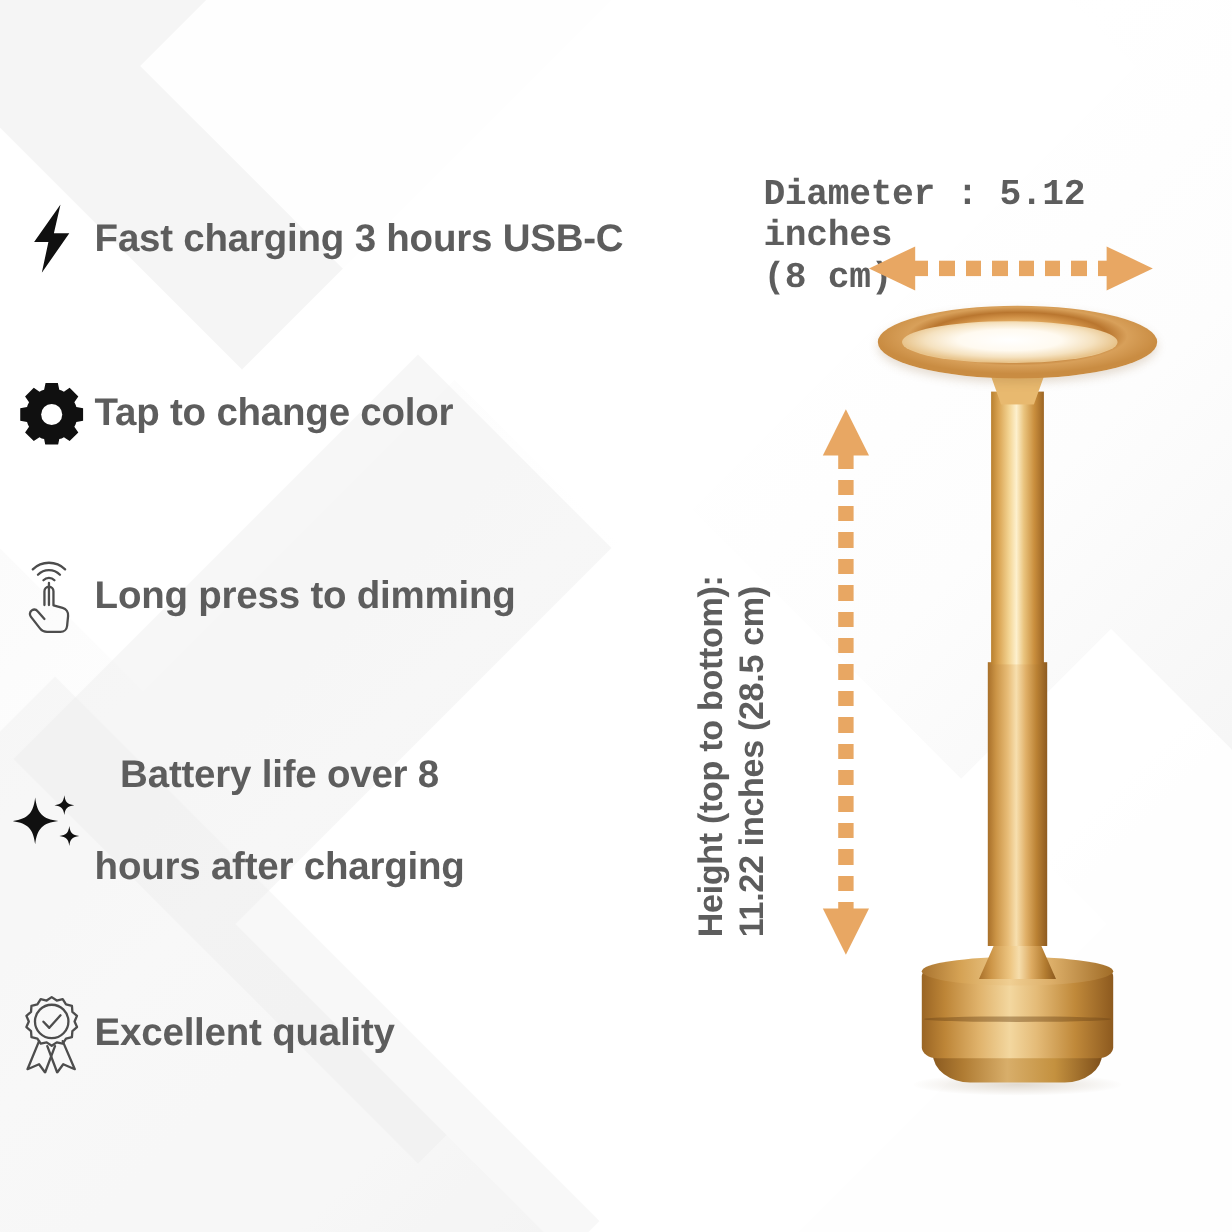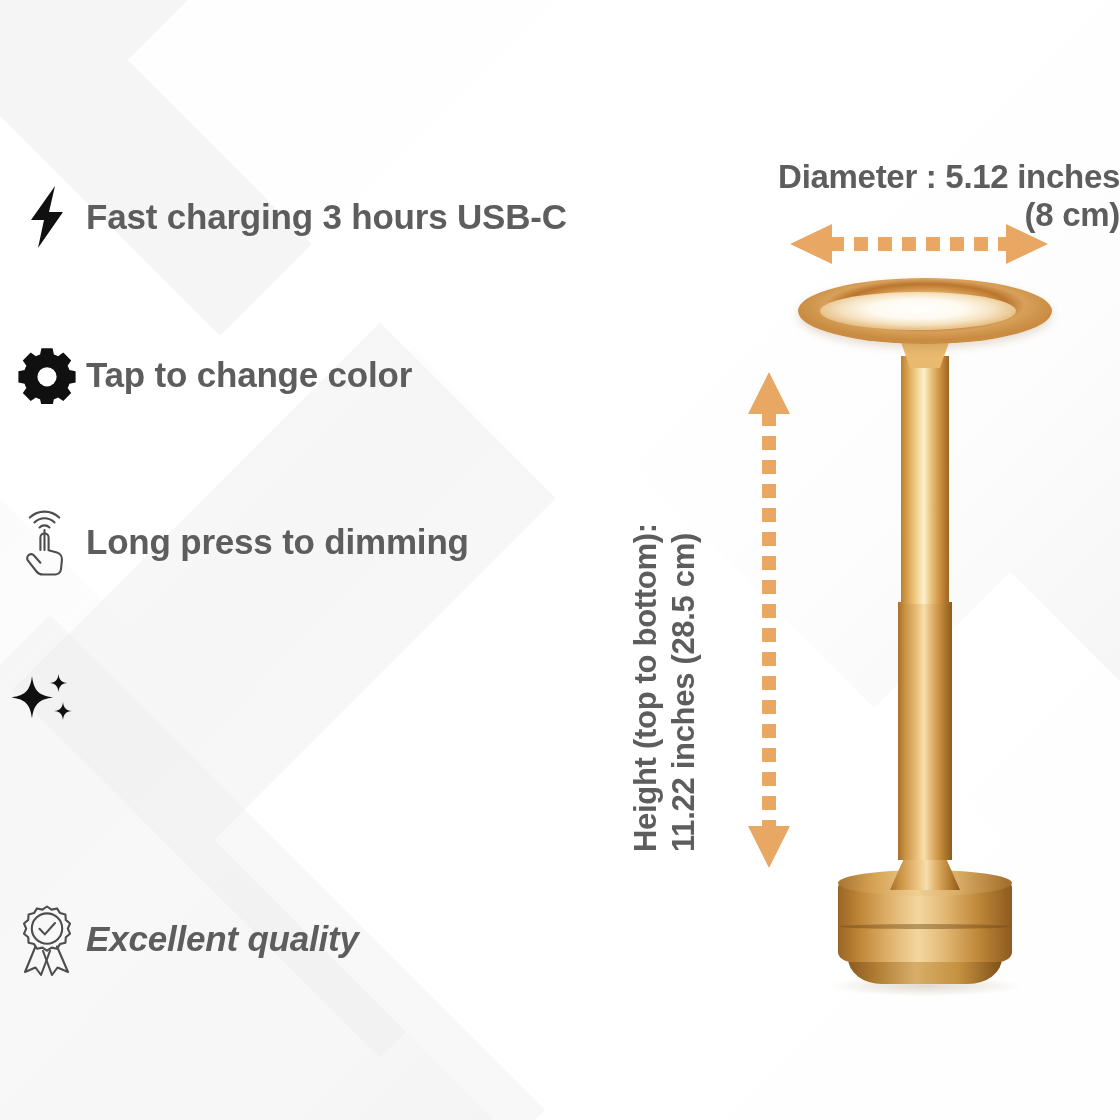--- a/index.html
+++ b/index.html
@@ -78,26 +78,27 @@
   .feat-text.two-line {
     line-height: 2.4;
   }
 
   
   .dim-top-label {
     position: absolute;
     left: 694px;
     top: 158px;
     width: 426px;
-    text-align: right;
+    text-align: left;
     color: #5d5d5d;
     font-size: 33px;
     font-weight: 700;
     line-height: 1.15;
     letter-spacing: -0.3px;
+    font-family: Liberation Mono, monospace;
   }
   .dim-top-label .l2 { display: block; }
 
   .h-arrow {
     position: absolute;
     left: 790px;
     top: 224px;
     width: 258px;
     height: 40px;
   }
@@ -362,23 +363,25 @@
     </div>
 
     <div class="feature-row" style="top:662px;">
       <div class="feat-icon">
         <svg width="70" height="70" viewBox="0 0 70 70" aria-hidden="true">
           <path fill="#101010" d="M20 14 C21.8 28.6 26.8 33.6 41 35.4 C26.8 37.2 21.8 42.2 20 56.6 C18.2 42.2 13.2 37.2 -1 35.4 C13.2 33.6 18.2 28.6 20 14 Z"></path>
           <path fill="#101010" d="M46.5 12 C47.3 18.2 49.3 20.2 55.5 21 C49.3 21.8 47.3 23.8 46.5 30 C45.7 23.8 43.7 21.8 37.5 21 C43.7 20.2 45.7 18.2 46.5 12 Z"></path>
           <path fill="#101010" d="M51 40 C51.8 46.2 53.8 48.2 60 49 C53.8 49.8 51.8 51.8 51 58 C50.2 51.8 48.2 49.8 42 49 C48.2 48.2 50.2 46.2 51 40 Z"></path>
         </svg>
       </div>
+      <div class="feat-text two-line">Battery life over 8
+hours after charging</div>
     </div>
 
-    <div class="feature-row" style="top:902px;font-style:italic;">
+    <div class="feature-row" style="top:902px;">
       <div class="feat-icon">
         <svg width="64" height="74" viewBox="0 0 64 74" aria-hidden="true">
           <g fill="none" stroke="#4d4d4d" stroke-width="2.1" stroke-linecap="round" stroke-linejoin="round">
             <path d="M20.5 44.5 L10 70 l10.5-4.5 L26 73 l9-24"></path>
             <path d="M42 44.5 L53 70 l-10.5-4.5 L37 73 l-9-24"></path>
             <path d="M32 4.5 l4.6 3.1 5.4-1.2 3 4.7 5.4 1.3.4 5.5 4.2 3.6-2.2 5.1 2.2 5.1-4.2 3.6-.4 5.5-5.4 1.3-3 4.7-5.4-1.2-4.6 3.1-4.6-3.1-5.4 1.2-3-4.7-5.4-1.3-.4-5.5-4.2-3.6 2.2-5.1-2.2-5.1 4.2-3.6.4-5.5 5.4-1.3 3-4.7 5.4 1.2z"></path>
             <circle cx="32" cy="26.6" r="15.2"></circle>
             <path d="M24.5 26.8 l5.3 5.6 10.2-11.4"></path>
           </g>
         </svg>

